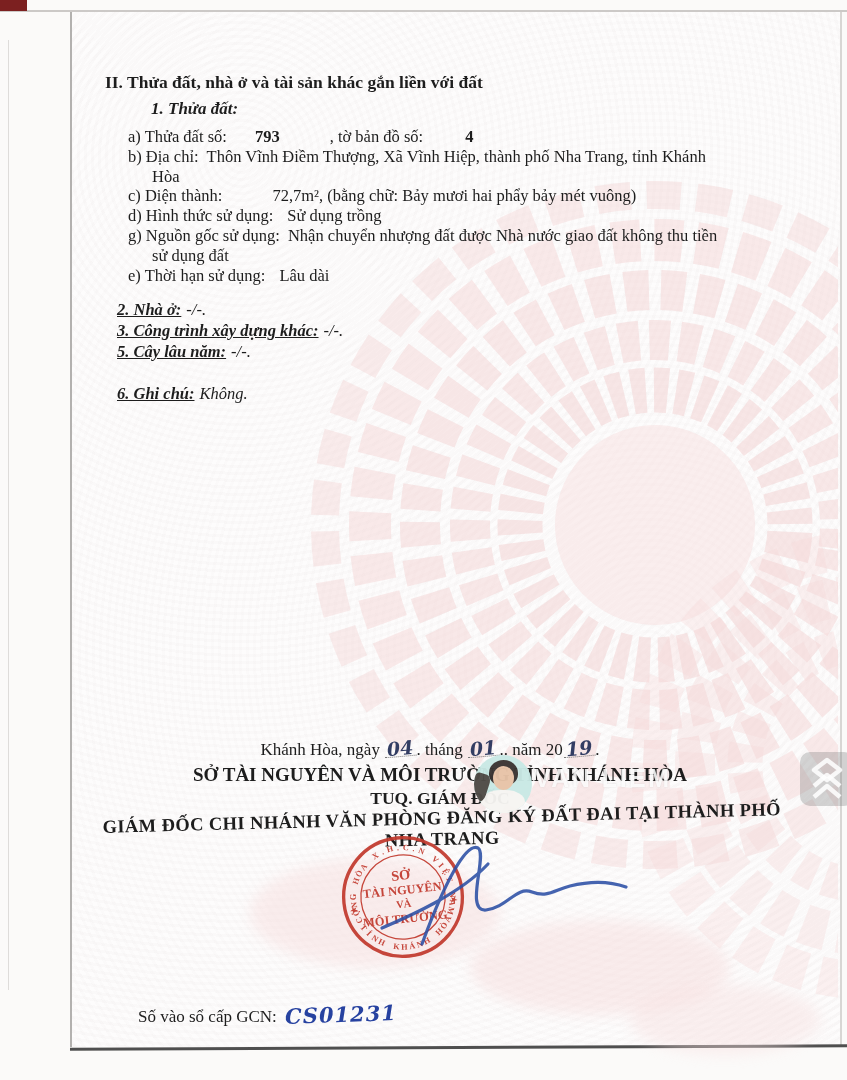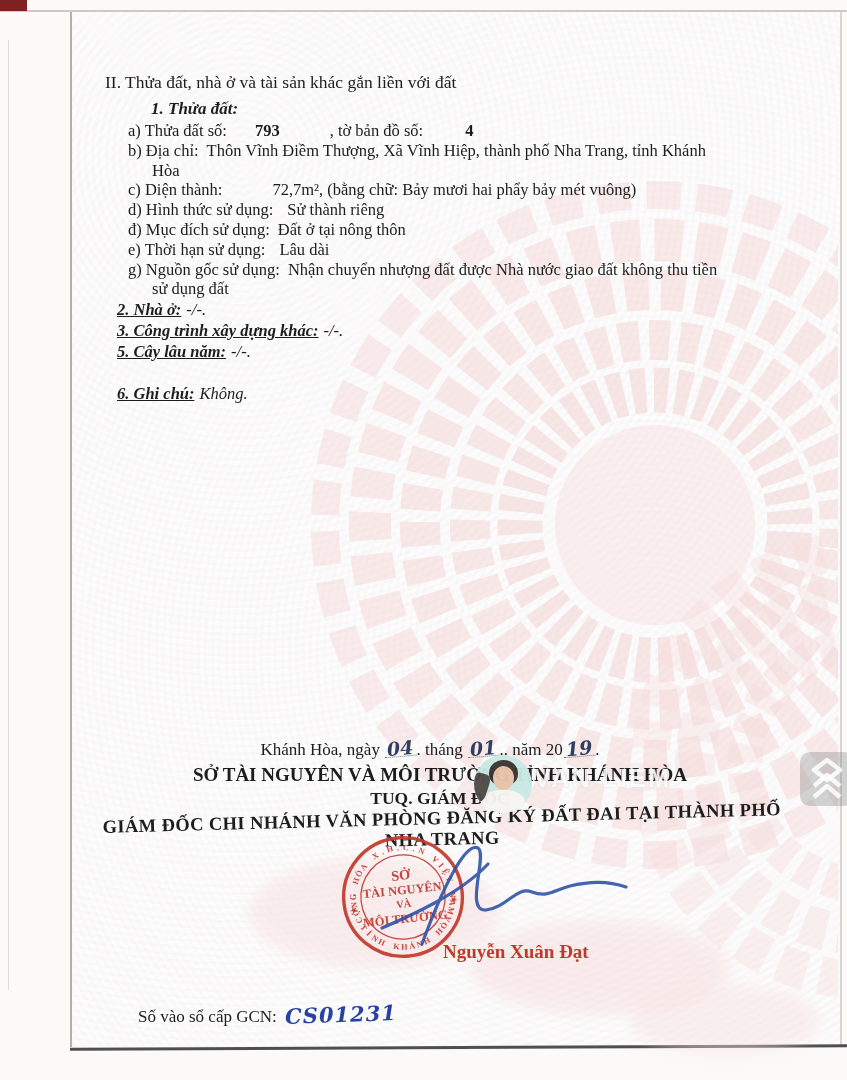--- a/index.html
+++ b/index.html
@@ -13,23 +13,23 @@
   .page{position:absolute;left:70px;top:12px;width:768px;height:1035px;background:#fdfcfc;
         border-left:2px solid #b3b1af;border-right:2px solid #d8d6d4;
         background-image:
           repeating-radial-gradient(circle at 22% 14%, rgba(160,140,140,0.030) 0 3px, transparent 3px 7px),
           repeating-radial-gradient(circle at 75% 62%, rgba(160,140,140,0.025) 0 3px, transparent 3px 7px);}
   .page-bottom-line{position:absolute;left:70px;top:1046px;width:777px;height:3px;background:#4f4f4f;transform:rotate(-0.25deg);}
   .emblem{position:absolute;left:70px;top:12px;width:768px;height:1035px;overflow:hidden;pointer-events:none;}
   .blob{position:absolute;border-radius:50%;filter:blur(7px);}
   
   .abs{position:absolute;}
-  .title{left:105px;top:72px;font-size:17.5px;font-weight:normal;text-align:center;}
+  .title{left:105px;top:72px;font-size:17.5px;font-weight:bold;text-align:center;}
   .h1{left:117px;top:99px;font-size:17px;font-weight:bold;font-style:italic;margin-left:34px;}
-  .rows{left:128px;top:121px;width:645px;font-size:16.5px;line-height:19.8px;}
+  .rows{left:128px;top:127px;width:645px;font-size:16.5px;line-height:19.8px;}
   .row{padding-left:24px;text-indent:-24px;}
   .row .val{white-space:pre-line;}
   .b{font-weight:bold;}
   .sp28{display:inline-block;width:28px;} .sp52{display:inline-block;width:50px;}
   .sp40{display:inline-block;width:42px;} .sp8{display:inline-block;width:8px;}
   .sp14{display:inline-block;width:14px;}
   .oitems{left:117px;top:300px;width:640px;font-size:16.5px;line-height:20.2px;}
   .oitem{margin-bottom:1px;}
   .oitem:nth-child(4),.oitem:nth-child(5){margin-top:21px;}
   .olbl{font-weight:bold;font-style:italic;text-decoration:underline;}
@@ -99,25 +99,24 @@
   <div class="blob" style="left:630px;top:985px;width:190px;height:70px;background:#f7e0e0;opacity:.45;"></div>
 
   <div class="abs title">II. Thửa đất, nhà ở và tài sản khác gắn liền với đất</div>
   <div class="abs h1">1. Thửa đất:</div>
 
   <div class="abs rows">
     <div class="row"><span class="lbl">a) Thửa đất số:</span><span class="sp28"></span><span class="b">793</span><span class="sp52"></span><span>, tờ bản đồ số:</span><span class="sp40"></span><span class="b">4</span></div>
     <div class="row"><span class="lbl">b) Địa chỉ:</span><span class="sp8"></span><span class="val">Thôn Vĩnh Điềm Thượng, Xã Vĩnh Hiệp, thành phố Nha Trang, tỉnh Khánh
 Hòa</span></div>
     <div class="row"><span class="lbl">c) Diện thành:</span><span class="sp52"></span><span class="val">72,7m², (bằng chữ: Bảy mươi hai phẩy bảy mét vuông)</span></div>
-    <div class="row"><span class="lbl">d) Hình thức sử dụng:</span><span class="sp14"></span><span class="val">Sử thành riêng</span></div>
-    <div class="row"><span class="lbl">đ) Mục đích sử dụng:</span><span class="sp8"></span><span class="val">Đất ở tại nông thôn</span></div>
-    <div class="row"><span class="lbl">e) Thời hạn sử dụng:</span><span class="sp14"></span><span class="val">Lâu dài</span></div>
+    <div class="row"><span class="lbl">d) Hình thức sử dụng:</span><span class="sp14"></span><span class="val">Sử dụng trồng</span></div>
     <div class="row"><span class="lbl">g) Nguồn gốc sử dụng:</span><span class="sp8"></span><span class="val">Nhận chuyển nhượng đất được Nhà nước giao đất không thu tiền
 sử dụng đất</span></div>
+    <div class="row"><span class="lbl">e) Thời hạn sử dụng:</span><span class="sp14"></span><span class="val">Lâu dài</span></div>
   </div>
 
   <div class="abs oitems">
     <div class="oitem"><span class="olbl">2. Nhà ở:</span><span class="oval">-/-.</span></div>
     <div class="oitem"><span class="olbl">3. Công trình xây dựng khác:</span><span class="oval">-/-.</span></div>
     <div class="oitem"><span class="olbl">5. Cây lâu năm:</span><span class="oval">-/-.</span></div>
     <div class="oitem"><span class="olbl">6. Ghi chú:</span><span class="oval">Không.</span></div>
   </div>
 
   <div class="abs dateline">
@@ -185,21 +184,20 @@
     </g>
   </svg>
 
   <svg class="abs sig" viewBox="0 0 270 140">
     <g fill="none" stroke="#2b4fa5" stroke-width="3.2" stroke-linecap="round" opacity="0.88">
       <path d="M52,120 C74,60 96,18 108,24 C118,30 94,88 116,86 C138,83 146,62 162,68 C178,74 184,66 200,62 C224,56 242,58 256,63"></path>
       <path d="M118,40 C90,70 40,92 12,104"></path>
     </g>
   </svg>
 
-  <div class="abs signer">Nguyễn Xuân Đạt</div>
 
   <div class="abs registry">
     <span>Số vào sổ cấp GCN:</span><span class="reg-hand">CS01231</span>
   </div>
 
   <div class="abs wm-avatar">
     <div class="wm-hair"></div>
     <div class="wm-face"></div>
     <div class="wm-shirt"></div>
     <div class="wm-cam"></div>

